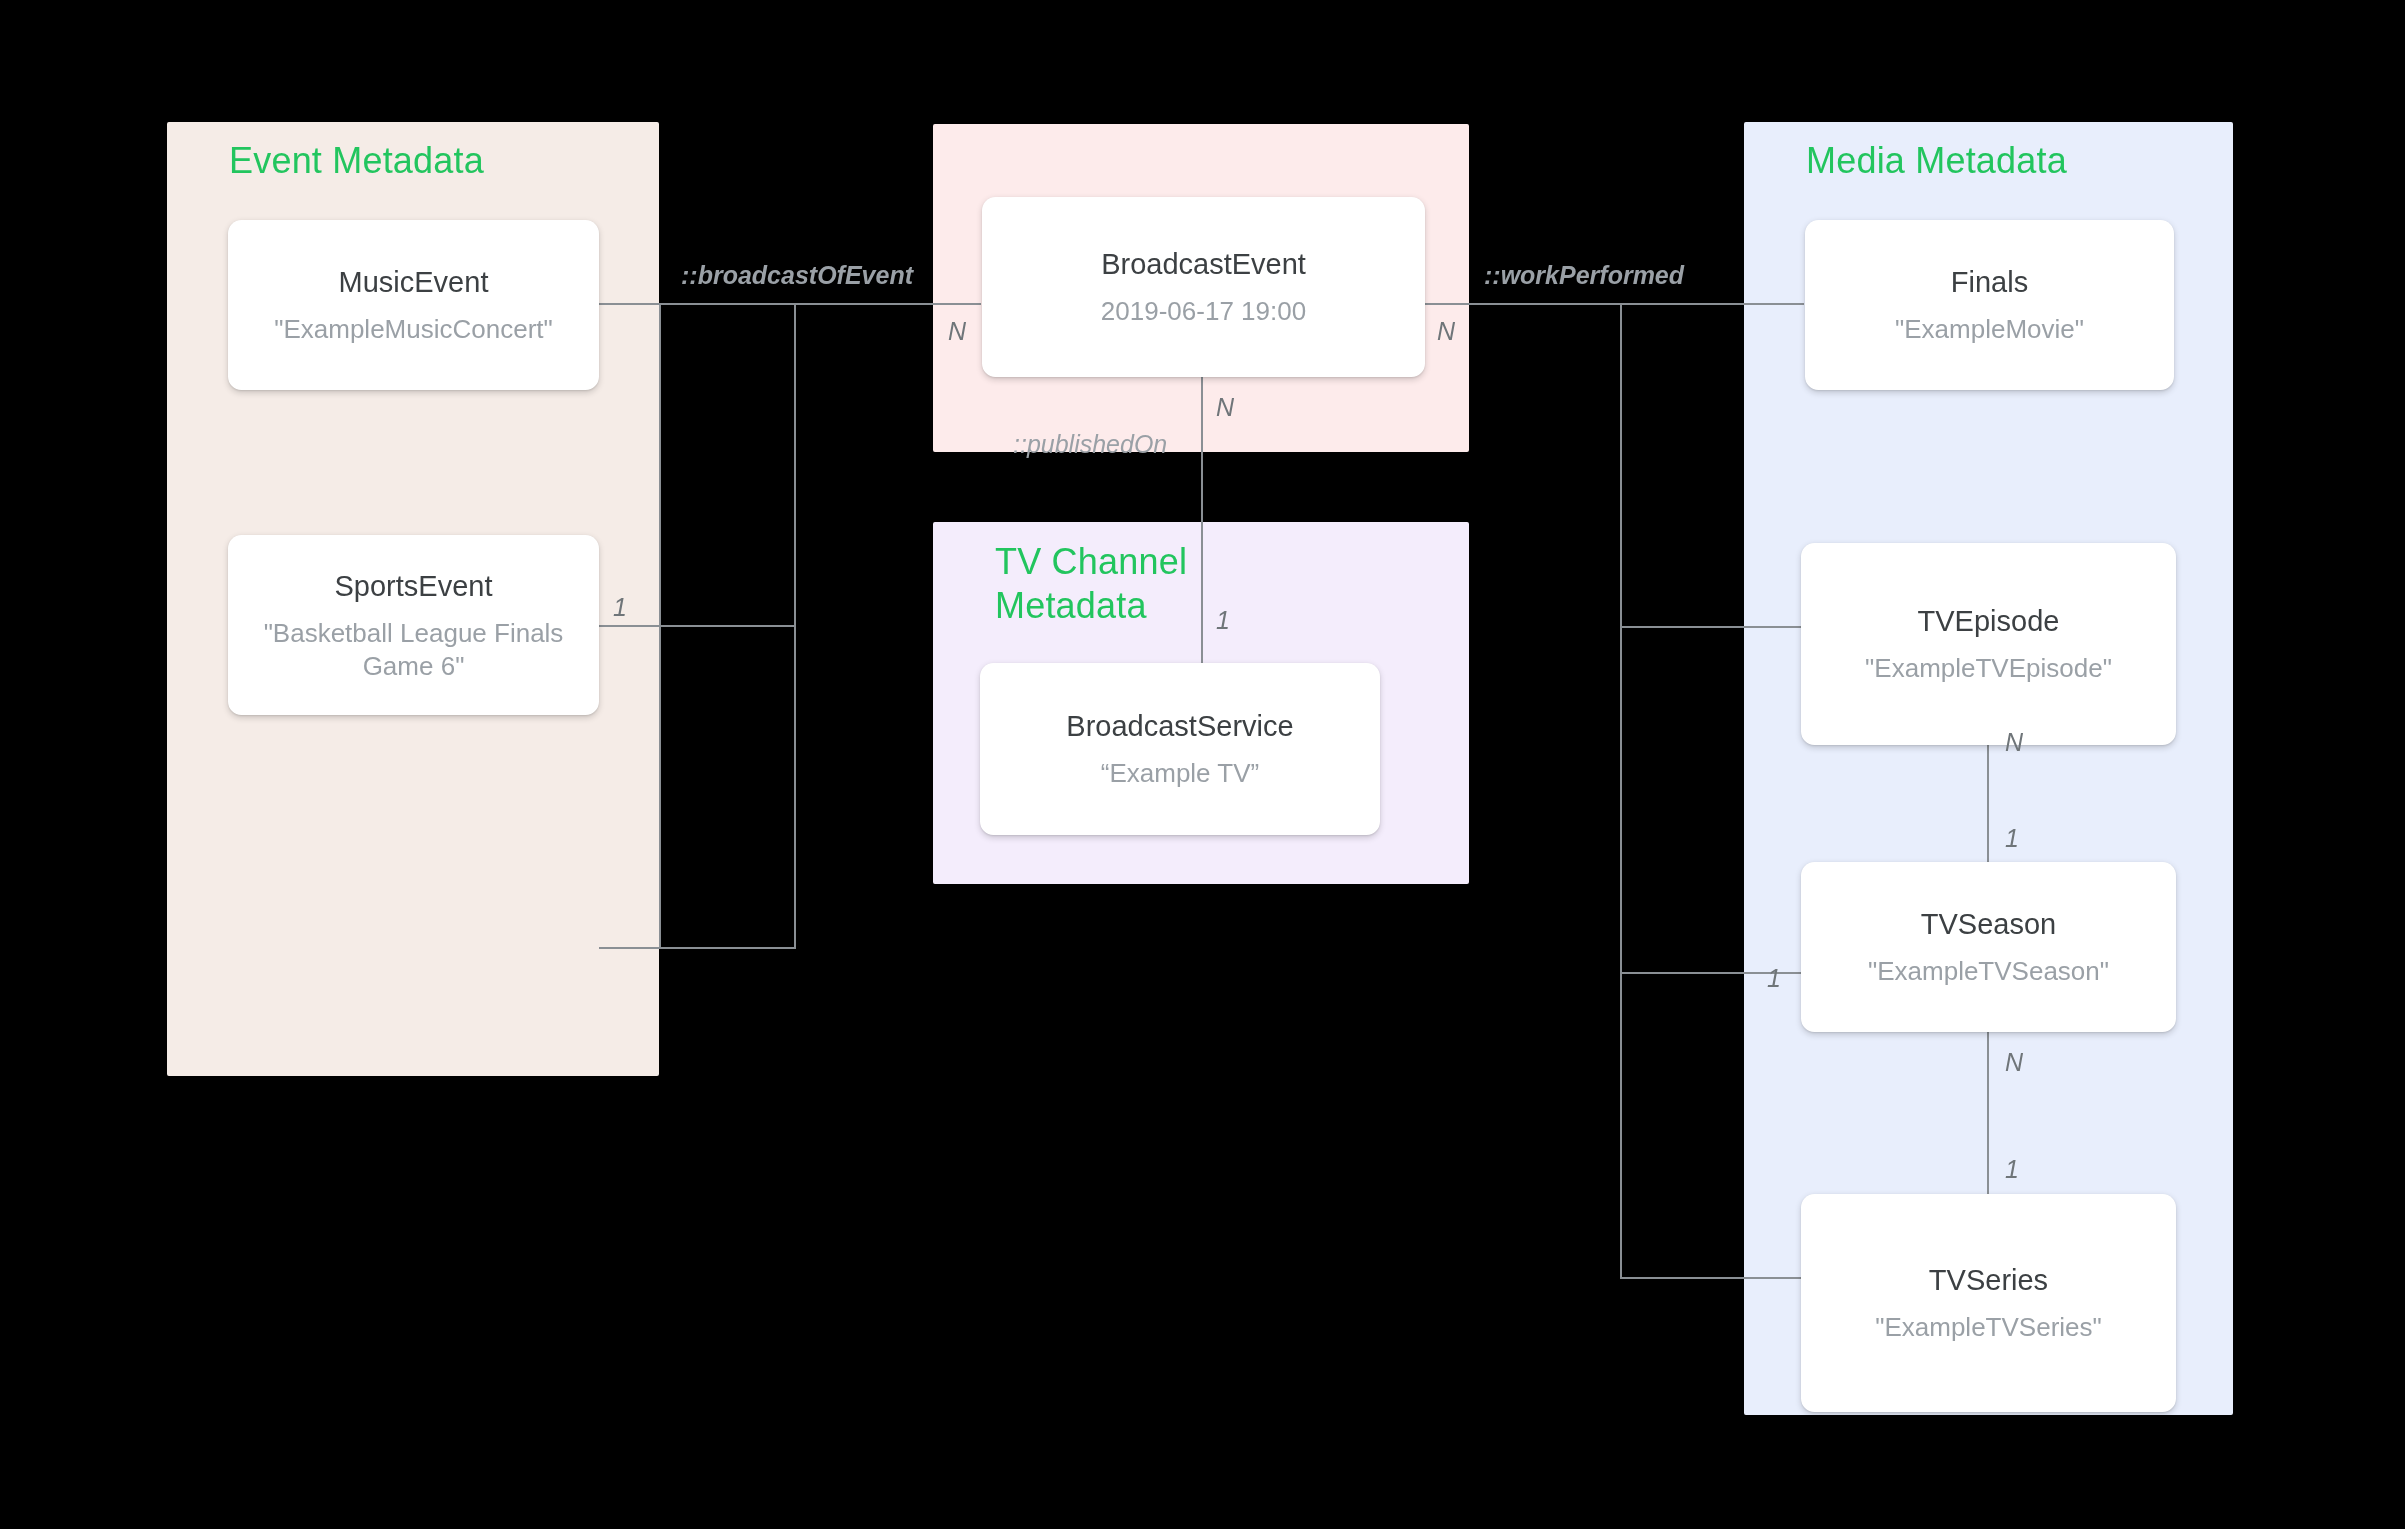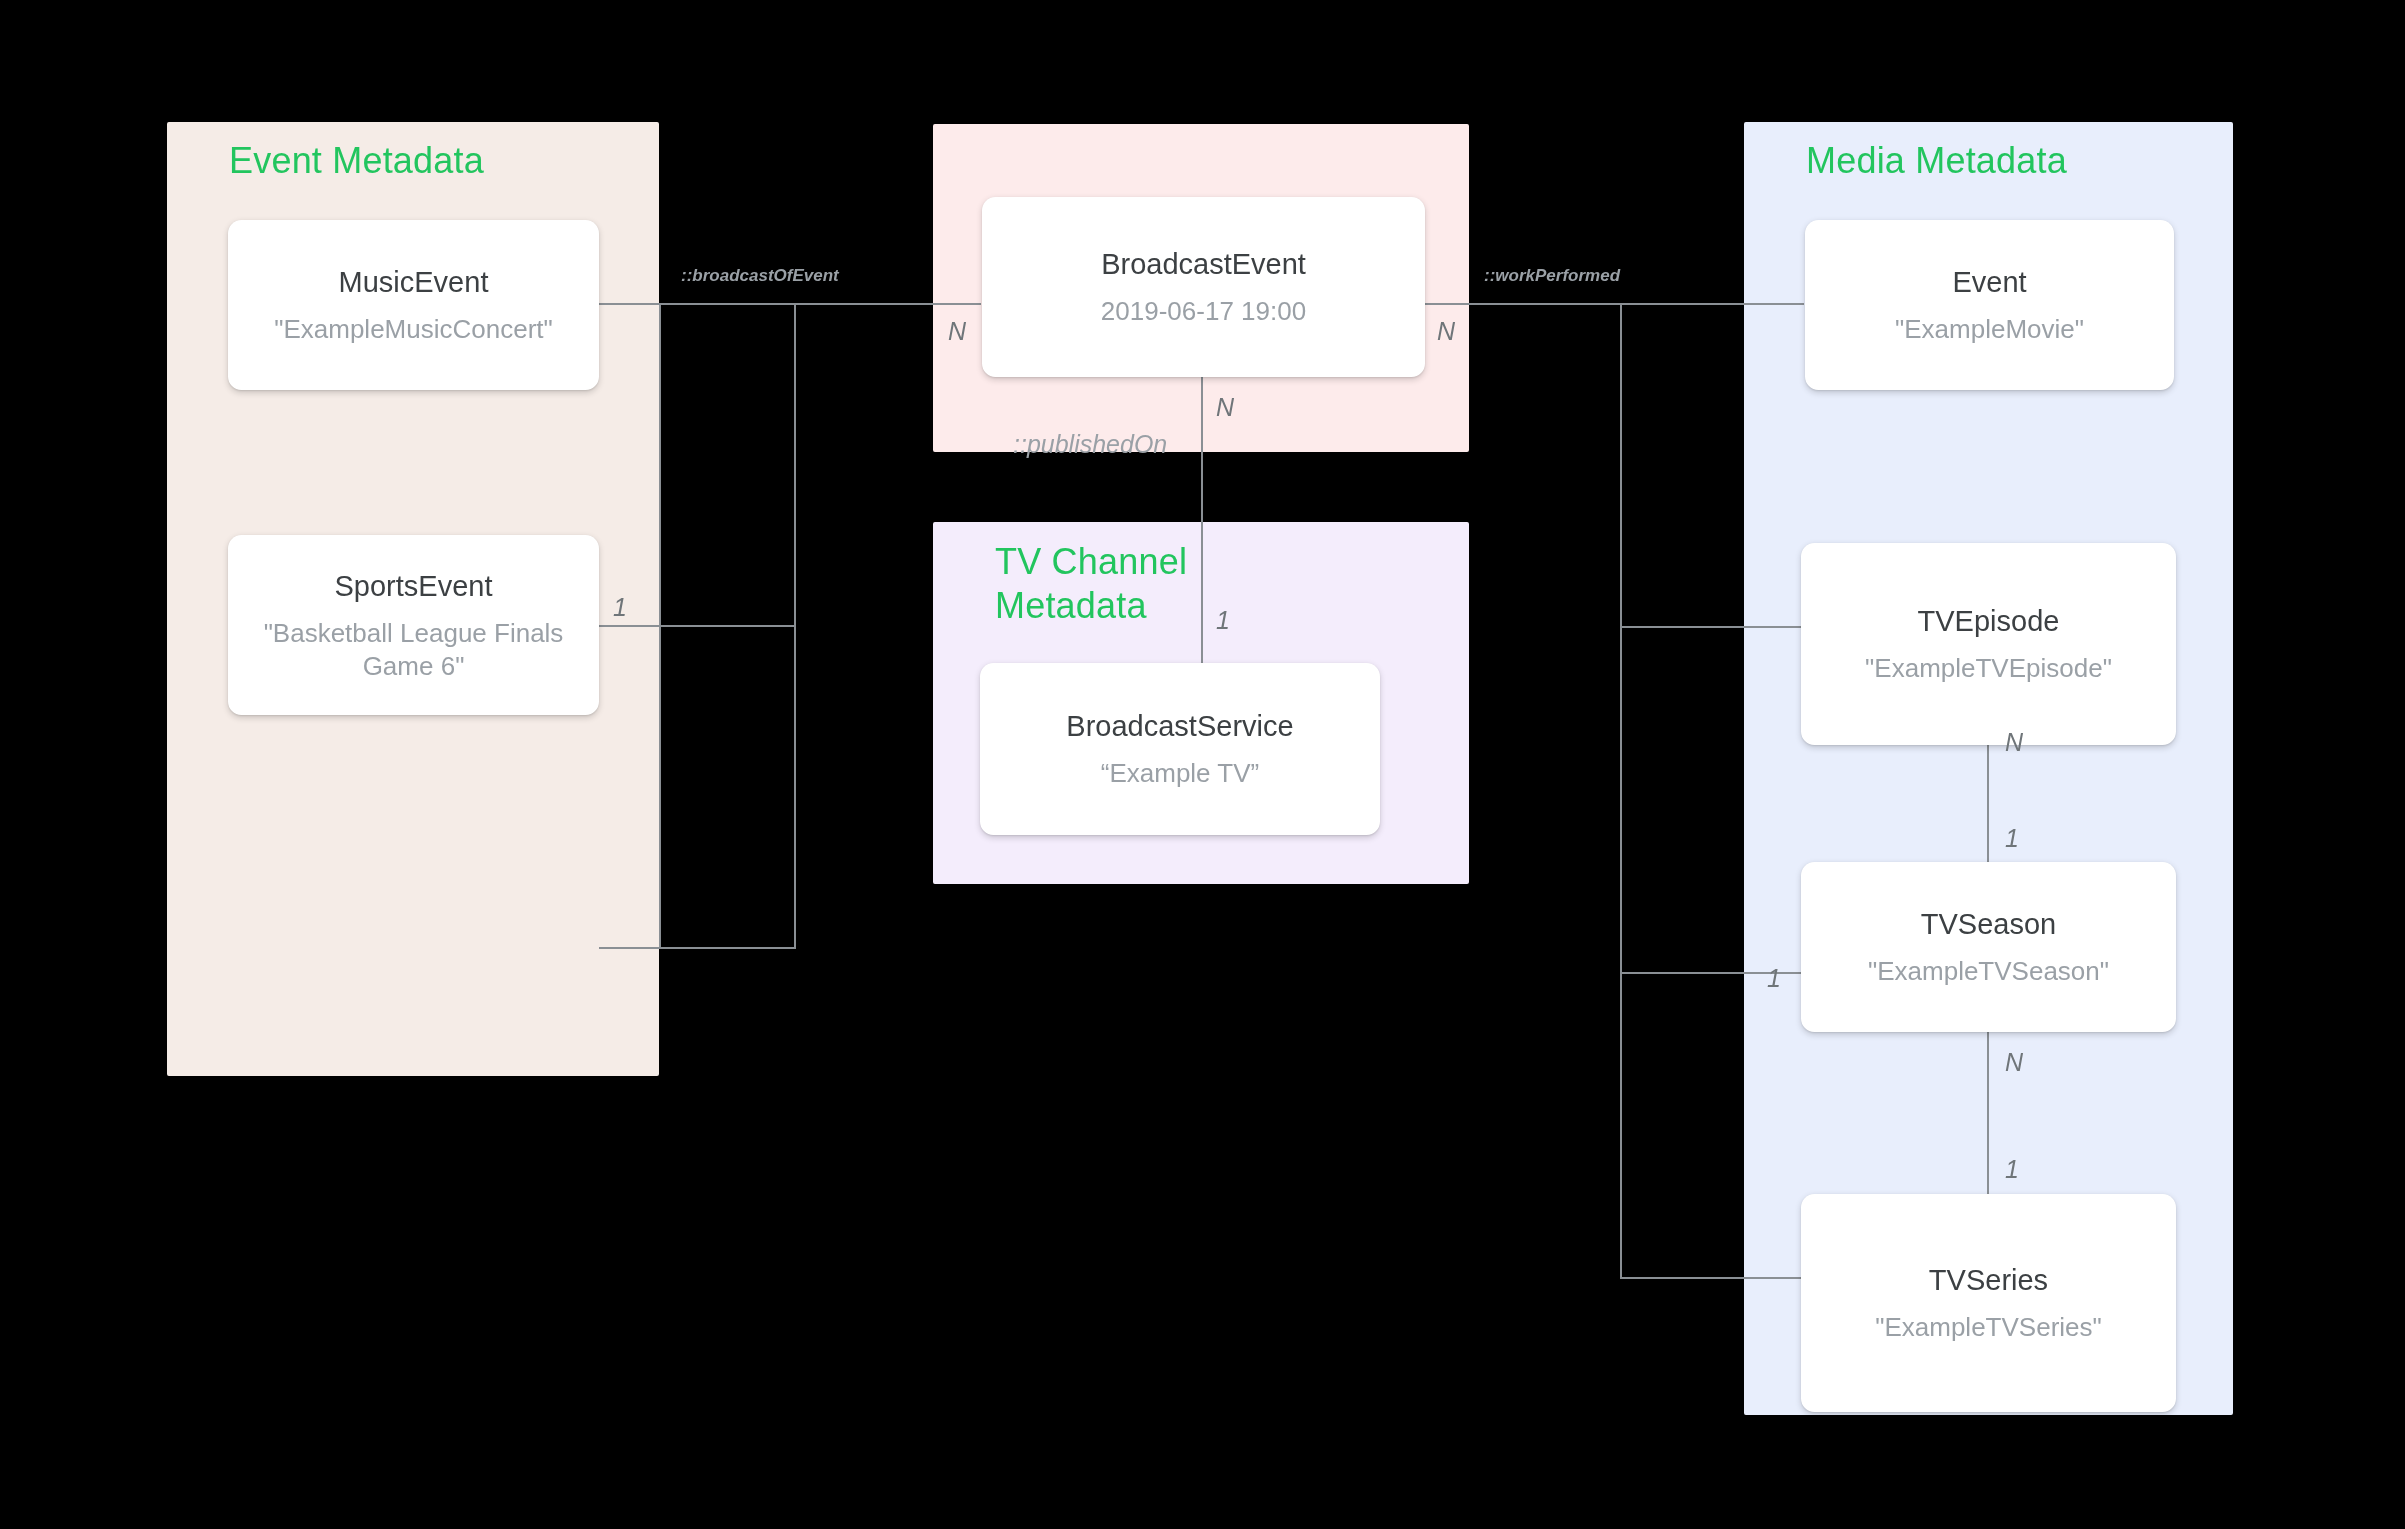--- a/index.html
+++ b/index.html
@@ -40,21 +40,21 @@
   #card-tvepisode    {left:1801px;top:543px;  width:375px; height:202px;}
   #card-tvseason     {left:1801px;top:862px;  width:375px; height:170px;}
   #card-tvseries     {left:1801px;top:1194px; width:375px; height:218px;}
 
   
   .edge{position:absolute;background:#8a8f94;}
   .h{height:1.9px;}
   .v{width:1.9px;}
 
   
-  .elabel{position:absolute;color:#9aa0a6;font-size:17px;line-height:31px;
+  .elabel{position:absolute;color:#9aa0a6;font-size:25px;line-height:31px;
           font-style:italic;font-weight:bold;white-space:nowrap;}
   .card-num{position:absolute;color:#6f7579;font-size:25px;line-height:29px;
             font-style:italic;white-space:nowrap;}
   .rel-plain{position:absolute;color:#9aa0a6;font-size:25px;line-height:31px;
              font-style:italic;white-space:nowrap;}
 </style>
 </head>
 <body>
 
 <div class="canvas">
@@ -112,21 +112,21 @@
     <div class="ctype">BroadcastEvent</div>
     <div class="cval">2019-06-17 19:00</div>
   </div>
 
   <div class="card" id="card-broadcastservice">
     <div class="ctype">BroadcastService</div>
     <div class="cval">“Example TV”</div>
   </div>
 
   <div class="card" id="card-movie">
-    <div class="ctype">Event</div>
+    <div class="ctype">Finals</div>
     <div class="cval">"ExampleMovie"</div>
   </div>
 
   <div class="card" id="card-tvepisode">
     <div class="ctype">TVEpisode</div>
     <div class="cval">"ExampleTVEpisode"</div>
   </div>
 
   <div class="card" id="card-tvseason">
     <div class="ctype">TVSeason</div>

